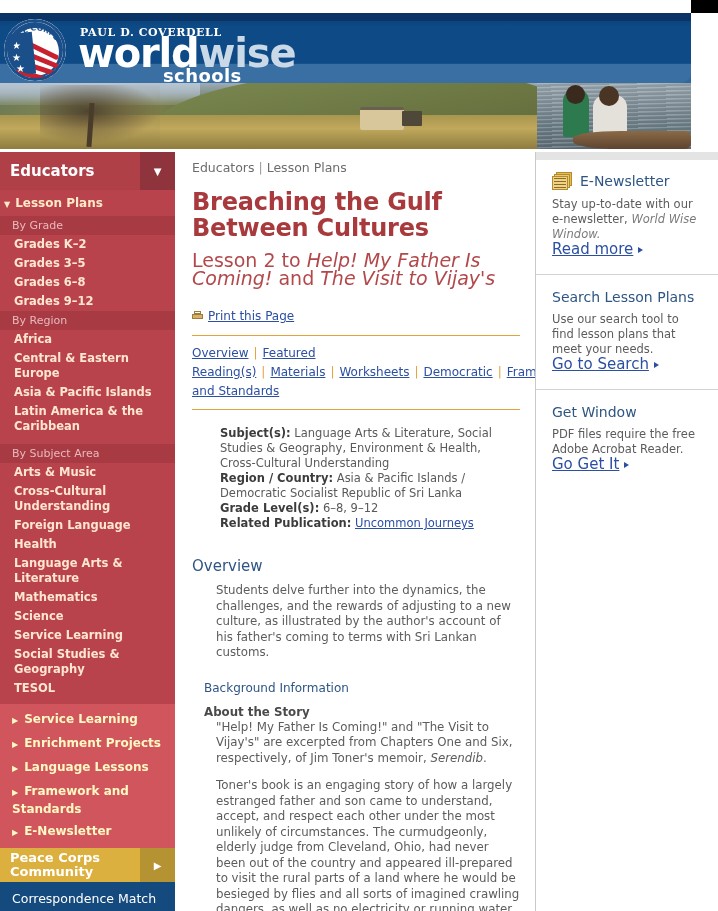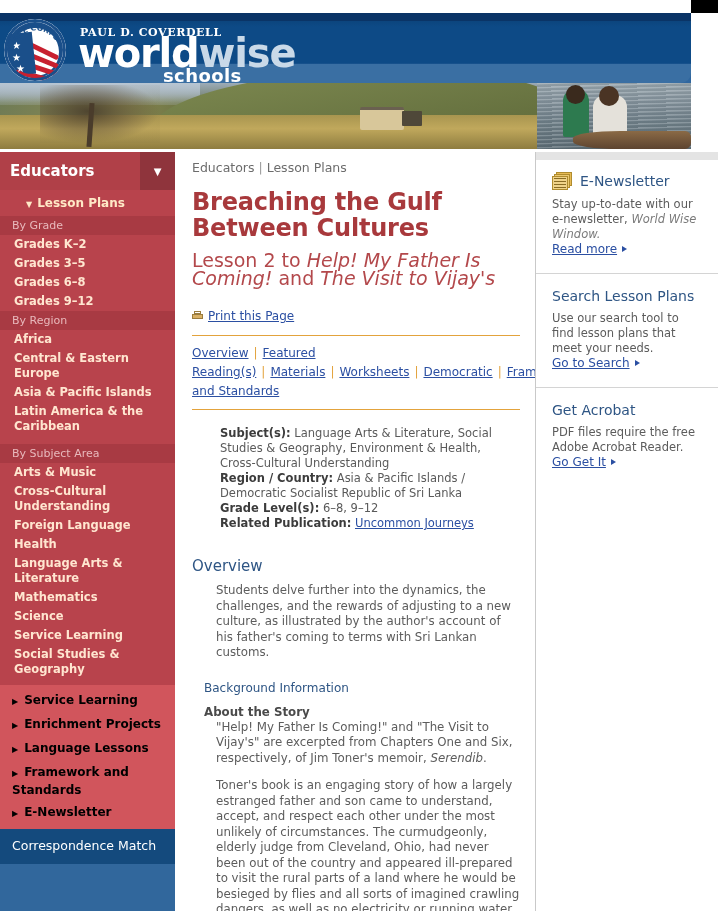--- a/index.html
+++ b/index.html
@@ -286,21 +286,21 @@
     font-size: 10px;
   }
   .sb-red {
     background: #b8434c;
     padding-bottom: 6px;
   }
   .sb-section-head {
     color: #ffe9c7;
     font-size: 12px;
     font-weight: bold;
-    padding: 6px 0 6px 26px;
+    padding: 6px 0 6px 4px;
   }
   .sb-section-head .caret { font-size: 8px; margin-right: 5px; }
   .sb-subhead {
     background: #a83a43;
     color: #e8b9bc;
     font-size: 11px;
     padding: 3px 0 3px 12px;
   }
   .sb-link {
     display: block;
@@ -310,21 +310,21 @@
     text-decoration: none;
     padding: 2px 0 2px 14px;
     line-height: 15px;
   }
   .sb-expand-group {
     background: #d1555c;
     padding: 4px 0 4px 0;
   }
   .sb-expand {
     display: block;
-    color: #000000;
+    color: #fef9c3;
     font-size: 12px;
     font-weight: bold;
     text-decoration: none;
     padding: 3px 6px 3px 12px;
     line-height: 16px;
   }
   .sb-expand .caret { font-size: 8px; margin-right: 6px; }
   .sb-community {
     position: relative;
     height: 34px;
@@ -536,21 +536,21 @@
     background: repeating-linear-gradient(180deg,#8a6c24 0px,#8a6c24 1px,#f0d389 1px,#f0d389 3px);
   }
   .rail-text {
     font-size: 11.5px;
     line-height: 15px;
     color: #5c5c5c;
   }
   .rail-text .it { font-style: italic; color: #7a7a7a; }
   .rail-link {
     color: #2b4fa2;
-    font-size: 12px;
+    font-size: 15px;
     text-decoration: underline;
   }
   .tri {
     display: inline-block;
     width: 0; height: 0;
     border-left: 5px solid #2b4fa2;
     border-top: 3.5px solid transparent;
     border-bottom: 3.5px solid transparent;
     margin-left: 5px;
     vertical-align: 1px;
@@ -645,30 +645,35 @@
       <div class="sb-subhead" style="margin-top:8px">By Subject Area</div>
       <a class="sb-link" href="#">Arts &amp; Music</a>
       <a class="sb-link" href="#">Cross-Cultural Understanding</a>
       <a class="sb-link" href="#">Foreign Language</a>
       <a class="sb-link" href="#">Health</a>
       <a class="sb-link" href="#">Language Arts &amp; Literature</a>
       <a class="sb-link" href="#">Mathematics</a>
       <a class="sb-link" href="#">Science</a>
       <a class="sb-link" href="#">Service Learning</a>
       <a class="sb-link" href="#">Social Studies &amp; Geography</a>
+      <a class="sb-link" href="#">TESOL</a>
     </div>
 
     <div class="sb-expand-group">
       <a class="sb-expand" href="#"><span class="caret">▶</span><span>Service Learning</span></a>
       <a class="sb-expand" href="#"><span class="caret">▶</span><span>Enrichment Projects</span></a>
       <a class="sb-expand" href="#"><span class="caret">▶</span><span>Language Lessons</span></a>
       <a class="sb-expand" href="#"><span class="caret">▶</span><span>Framework and Standards</span></a>
       <a class="sb-expand" href="#"><span class="caret">▶</span><span>E-Newsletter</span></a>
     </div>
 
+    <div class="sb-community">
+      <span class="lbl">Peace Corps Community</span>
+      <span class="arrowbox">▶</span>
+    </div>
 
     <div class="sb-navy">
       <a class="sb-navy-link" href="#">Correspondence Match</a>
 
     </div>
   </div>
 
   <div class="main">
 
     <div class="breadcrumb">
@@ -744,21 +749,21 @@
         <span class="rail-title">Search Lesson Plans</span>
       </div>
       <div class="rail-text">
         <span>Use our search tool to find lesson plans that meet your needs.</span><br>
         <a class="rail-link" href="#">Go to Search</a><span class="tri"></span>
       </div>
     </div>
 
     <div class="rail-box">
       <div class="rail-head">
-        <span class="rail-title">Get Acrobat</span>
+        <span class="rail-title">Get Window</span>
       </div>
       <div class="rail-text">
         <span>PDF files require the free Adobe Acrobat Reader.</span><br>
         <a class="rail-link" href="#">Go Get It</a><span class="tri"></span>
       </div>
     </div>
   </div>
 
 </div>
 

